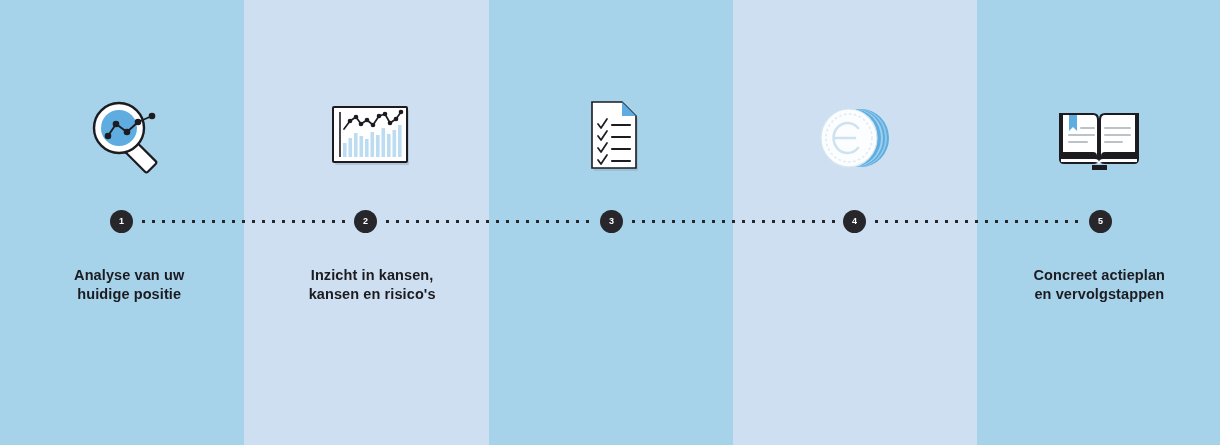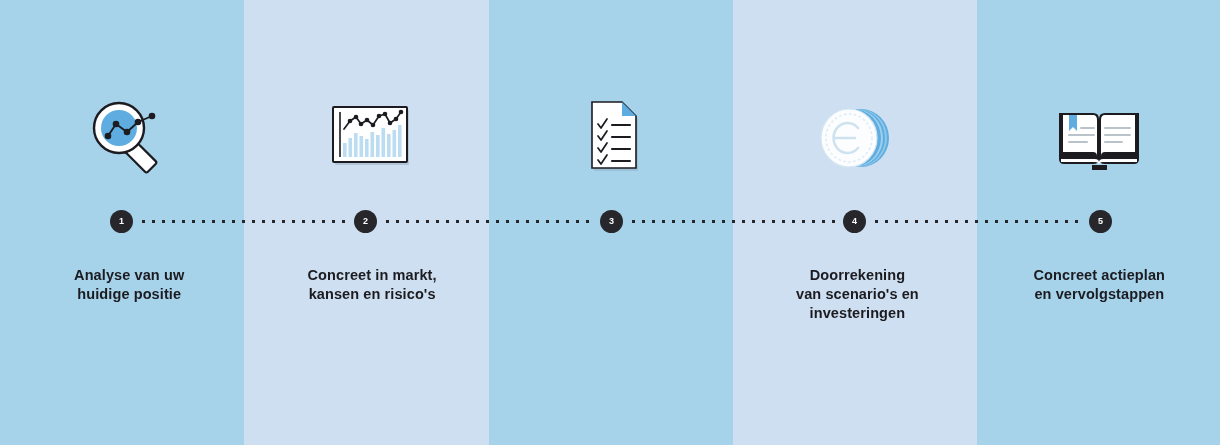--- a/index.html
+++ b/index.html
@@ -196,21 +196,21 @@
             <circle cx="38" cy="17" r="2.3"></circle>
             <circle cx="44" cy="22" r="2.3"></circle>
             <circle cx="50" cy="13" r="2.3"></circle>
             <circle cx="56" cy="11" r="2.3"></circle>
             <circle cx="61" cy="20" r="2.3"></circle>
             <circle cx="67" cy="16" r="2.3"></circle>
             <circle cx="72" cy="9" r="2.3"></circle>
           </g>
         </svg>
       </div>
-      <div class="caption">Concreet in markt,
+      <div class="caption">Inzicht in kansen,
 kansen en risico's</div>
     </div>
 
     <div class="step c2">
       <div class="icon-wrap">
         <svg width="62" height="78" viewBox="0 0 62 78">
 
           <path d="M10 6 h30 l14 14 v52 h-44 z" fill="#8fa8ba" opacity="0.4"></path>
 
           <path d="M8 3 h30 l14 14 v52 h-44 z" fill="#ffffff" stroke="#1b1b20" stroke-width="1.6"></path>
@@ -245,23 +245,20 @@
             <ellipse cx="36" cy="37" rx="28" ry="29" fill="#5eace0"></ellipse>
           </g>
 
           <ellipse cx="32" cy="37" rx="28" ry="29" fill="#fbfdfe" stroke="#d4e6f2" stroke-width="1.2"></ellipse>
           <ellipse cx="32" cy="37" rx="23" ry="24" fill="none" stroke="#dfecf5" stroke-width="1.6" stroke-dasharray="2.5 2.5"></ellipse>
 
           <path d="M41 27 a14 15 0 1 0 0 20" fill="none" stroke="#cfe2ef" stroke-width="2.6" stroke-linecap="round"></path>
           <line x1="18" y1="37" x2="38" y2="37" stroke="#cfe2ef" stroke-width="2.6" stroke-linecap="round"></line>
         </svg>
       </div>
-      <div class="caption">Doorrekening
-van scenario's en
-investeringen</div>
     </div>
 
     <div class="step c4">
       <div class="icon-wrap">
         <svg width="90" height="74" viewBox="0 0 90 74">
 
           <path d="M5 12 h34 q6 0 6 6 q0 -6 6 -6 h34 v46 q0 5 -5 5 h-29 q-6 0 -6 -5 q0 5 -6 5 h-29 q-5 0 -5 -5 z" fill="#1b1b20"></path>
 
           <path d="M9 14 h30 q4 0 4 5 v36 q0 -4 -4 -4 h-30 z" fill="#ffffff"></path>
 

